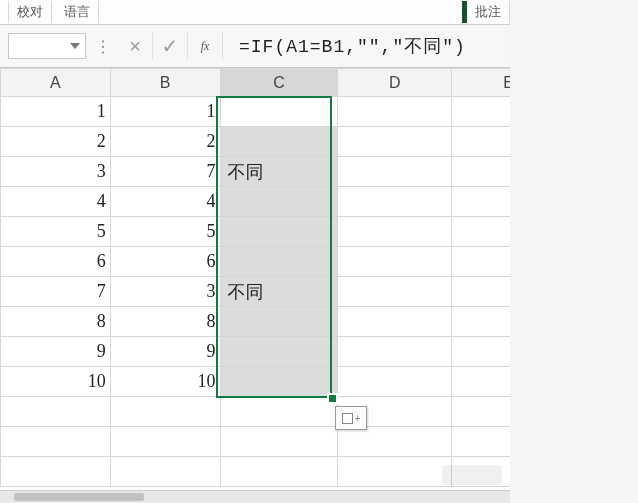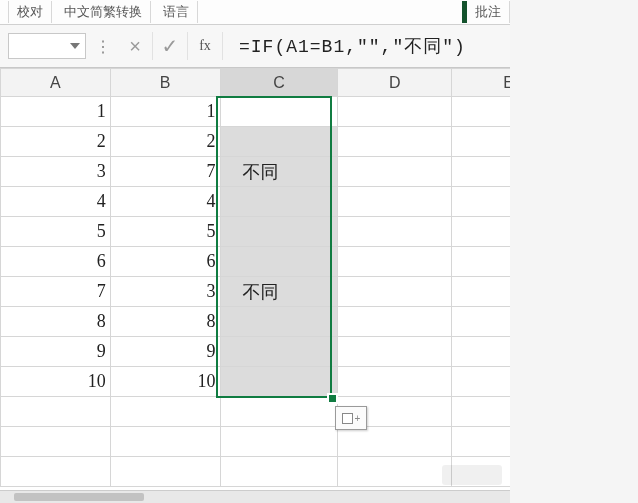--- a/index.html
+++ b/index.html
@@ -87,23 +87,24 @@
     width: 34px;
     height: 28px;
     display: flex;
     align-items: center;
     justify-content: center;
     font-size: 20px;
     color: #9a9a9a;
     border-right: 1px solid #e2e2e2;
   }
   .fb-btn.fx {
+    font-style: italic;
     font-family: "Times New Roman", serif;
     color: #555;
-    font-size: 14px;
+    font-size: 12px;
   }
   .formula-input {
     flex: 1;
     height: 28px;
     display: flex;
     align-items: center;
     padding-left: 10px;
     font-family: Consolas, "Courier New", monospace;
     font-size: 18px;
     color: #222;
@@ -146,21 +147,21 @@
   .colD { width: 112px; }
   .colE { width: 112px; }
   .colF { width: 112px; }
 
   td.num {
     text-align: right;
     padding-right: 4px;
   }
   td.text {
     text-align: left;
-    padding-left: 22px;
+    padding-left: 7px;
   }
 
   
   .sel-range td.colC-cell {
     background: #dcdcdc;
   }
   tr.active-row td.colC-cell {
     background: #ffffff; 
   }
   th.colC-head {
@@ -232,21 +233,20 @@
     border-radius: 3px;
   }
 </style>
 </head>
 <body>
 
 <div class="frame">
 
   <div class="ribbon-row">
     <span class="ribbon-chunk">校对</span>
-    <span class="ribbon-chunk">中文简繁转换</span>
     <span class="ribbon-chunk">语言</span>
     <span class="ribbon-chunk" style="margin-left:auto;border-left:5px solid #14532d">批注</span>
   </div>
 
   <div class="formula-row">
     <div class="name-box">
       <span class="val"></span>
       <span class="dd">
         <svg width="10" height="6" viewBox="0 0 10 6">
             <path d="M0 0 L5 6 L10 0" fill="#777"></path>

